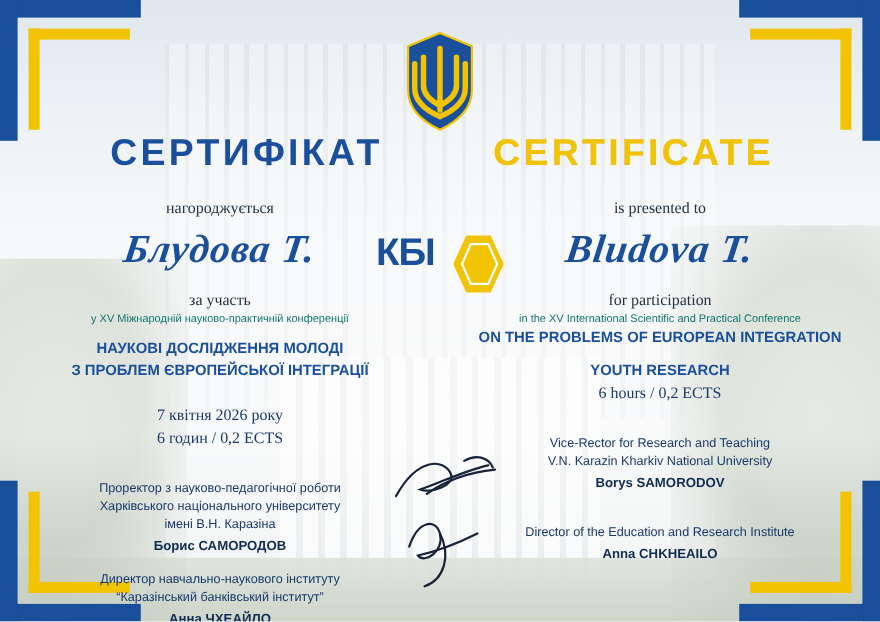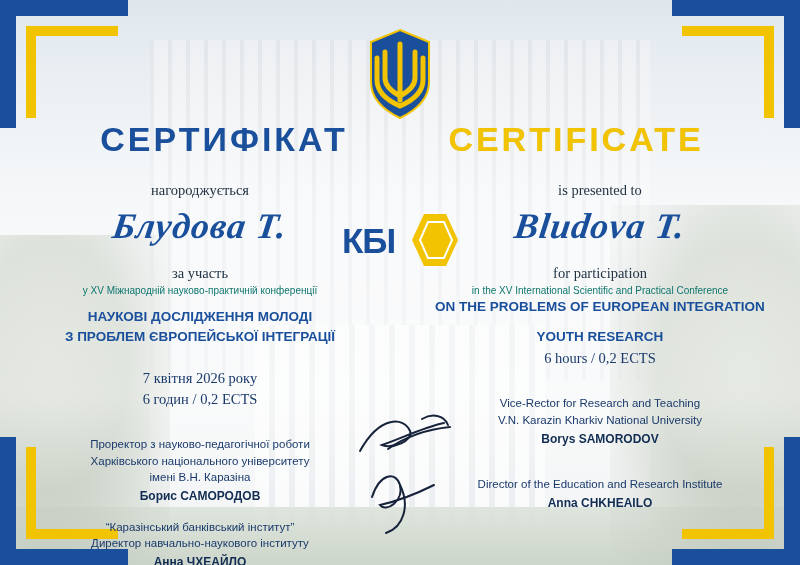--- a/index.html
+++ b/index.html
@@ -94,21 +94,21 @@
 
   
   .content { position: absolute; inset: 0; }
 
   .logos {
     position: absolute; top: 12px; left: 0; right: 0; height: 100px;
     display: flex; align-items: center; justify-content: center; gap: 92px; flex-direction: column;
   }
   .logo-karazin { width: 62px; height: 80px; }
   .logo-trident { width: 66px; height: 92px; }
-  .logo-kbi { display: flex; align-items: center; gap: 17px; }
+  .logo-kbi { display: flex; gap: 17px; }
   .logo-kbi .kbi-text {
     font-size: 35px; font-weight: 700; color: #1a4f9c; letter-spacing: -1px;
     line-height: 1;
   }
 
   .titles {
     position: absolute; top: 120px; left: 0; right: 0;
     display: flex; justify-content: space-between;
     padding: 0 48px;
   }
@@ -257,22 +257,22 @@
         <div class="hours">6 годин / 0,2 ECTS</div>
 
         <div class="sig-block">
           <div class="sig-role">Проректор з науково-педагогічної роботи</div>
           <div class="sig-role">Харківського національного університету</div>
           <div class="sig-role">імені В.Н. Каразіна</div>
           <div class="sig-name">Борис САМОРОДОВ</div>
         </div>
 
         <div class="sig-block second">
+          <div class="sig-role">Директор навчально-наукового інституту</div>
           <div class="sig-role">“Каразінський банківський інститут”</div>
-          <div class="sig-role">Директор навчально-наукового інституту</div>
           <div class="sig-name">Анна ЧХЕАЙЛО</div>
         </div>
       </div>
 
       <div class="col">
         <div class="awarded">is presented to</div>
         <div class="name-script">Bludova T.</div>
         <div class="for-part">for participation</div>
         <div class="conf-line">in the XV International Scientific and Practical Conference</div>
         <div class="conf-title" style="margin-top:2px">ON THE PROBLEMS OF EUROPEAN INTEGRATION</div>

